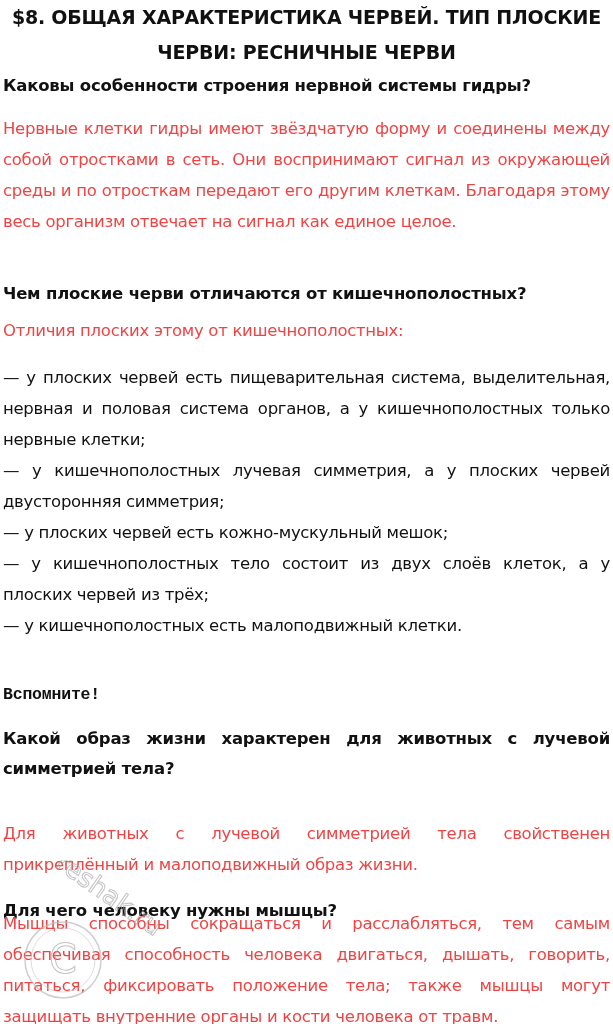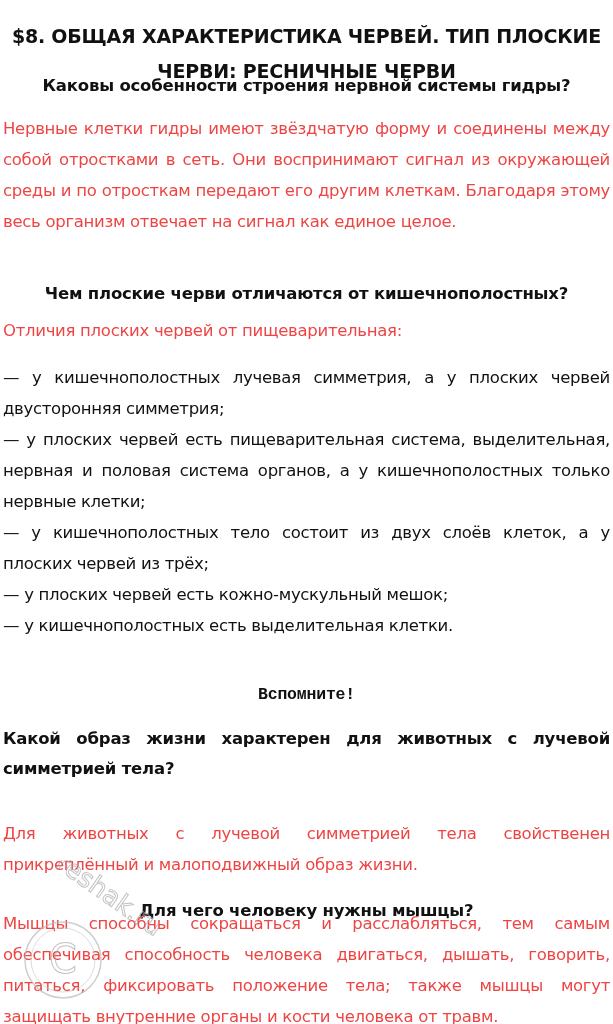--- a/index.html
+++ b/index.html
@@ -3,24 +3,24 @@
   <meta charset="utf-8">
   <style>
     html, body { margin: 0; padding: 0; background: #ffffff; }
     body {
       width: 613px; height: 1024px; overflow: hidden; position: relative;
       font-family: "DejaVu Sans", sans-serif; color: #111111;
     }
     .page { position: absolute; left: 3px; top: 0; width: 607px; }
     .title {
       text-align: center; font-weight: bold; font-size: 19px; line-height: 35px;
-      margin: 0; padding-top: 19px; letter-spacing: -0.2px;
+      margin: 0; padding-top: 0; letter-spacing: -0.2px;
     }
     .q {
-      font-weight: bold; font-size: 16.5px; line-height: 30px; margin: 0; letter-spacing: -0.2px; text-align: center;
+      font-weight: bold; font-size: 16.5px; line-height: 30px; margin: 0; letter-spacing: -0.2px;
     }
     .p {
       font-size: 16.5px; line-height: 31px; margin: 0; text-align: justify; color: #ef4444;
       letter-spacing: -0.3px;
     }
     .li { font-size: 16.5px; line-height: 31px; margin: 0; text-align: justify; letter-spacing: -0.3px; }
     .abs { position: absolute; left: 0; width: 607px; }
     .wm {
       position: absolute; left: 18px; top: 860px; width: 140px; height: 164px; pointer-events: none; opacity: 0.7;
     }
@@ -28,28 +28,28 @@
 </head>
 <body>
 
 <div class="page">
   <h1 class="title abs" style="top:0;">$8. ОБЩАЯ ХАРАКТЕРИСТИКА ЧЕРВЕЙ. ТИП ПЛОСКИЕ ЧЕРВИ: РЕСНИЧНЫЕ ЧЕРВИ</h1>
 
   <div class="q abs" style="top:71px;">Каковы особенности строения нервной системы гидры?</div>
   <div class="p abs" style="top:113px;">Нервные клетки гидры имеют звёздчатую форму и соединены между собой отростками в сеть. Они воспринимают сигнал из окружающей среды и по отросткам передают его другим клеткам. Благодаря этому весь организм отвечает на сигнал как единое целое.</div>
 
   <div class="q abs" style="top:279px;">Чем плоские черви отличаются от кишечнополостных?</div>
-  <div class="p abs" style="top:315px;">Отличия плоских червей от пищеварительная:</div>
+  <div class="p abs" style="top:315px;">Отличия плоских этому от кишечнополостных:</div>
 
   <div class="abs" style="top:362px;">
+    <div class="li">— у плоских червей есть пищеварительная система, выделительная, нервная и половая система органов, а у кишечнополостных только нервные клетки;</div>
     <div class="li">— у кишечнополостных лучевая симметрия, а у плоских червей двусторонняя симметрия;</div>
-    <div class="li">— у плоских червей есть пищеварительная система, выделительная, нервная и половая система органов, а у кишечнополостных только нервные клетки;</div>
+    <div class="li">— у плоских червей есть кожно-мускульный мешок;</div>
     <div class="li">— у кишечнополостных тело состоит из двух слоёв клеток, а у плоских червей из трёх;</div>
-    <div class="li">— у плоских червей есть кожно-мускульный мешок;</div>
-    <div class="li">— у кишечнополостных есть выделительная клетки.</div>
+    <div class="li">— у кишечнополостных есть малоподвижный клетки.</div>
   </div>
 
   <div class="q abs" style="top:680px;font-family:Liberation Mono, monospace;">Вспомните!</div>
 
   <div class="q abs" style="top:724px; text-align:justify;">Какой образ жизни характерен для животных с лучевой симметрией тела?</div>
   <div class="p abs" style="top:818px;">Для животных с лучевой симметрией тела свойственен прикреплённый и малоподвижный образ жизни.</div>
 
   <div class="q abs" style="top:896px;">Для чего человеку нужны мышцы?</div>
   <div class="p abs" style="top:908px;">Мышцы способны сокращаться и расслабляться, тем самым обеспечивая способность человека двигаться, дышать, говорить, питаться, фиксировать положение тела; также мышцы могут защищать внутренние органы и кости человека от травм.</div>
 </div>

